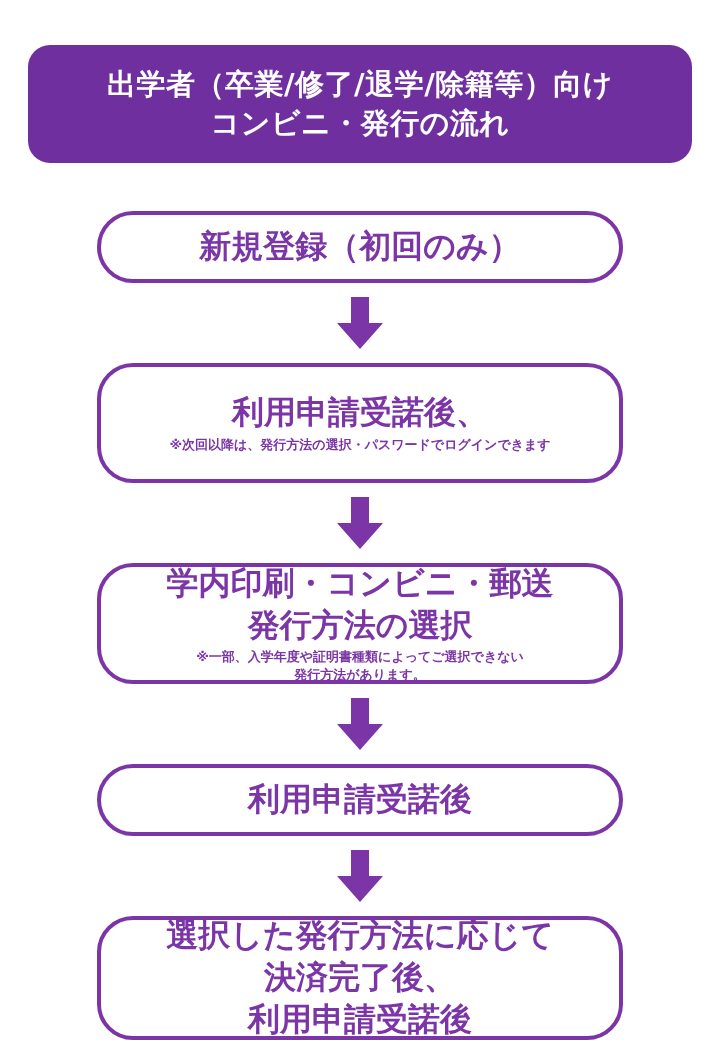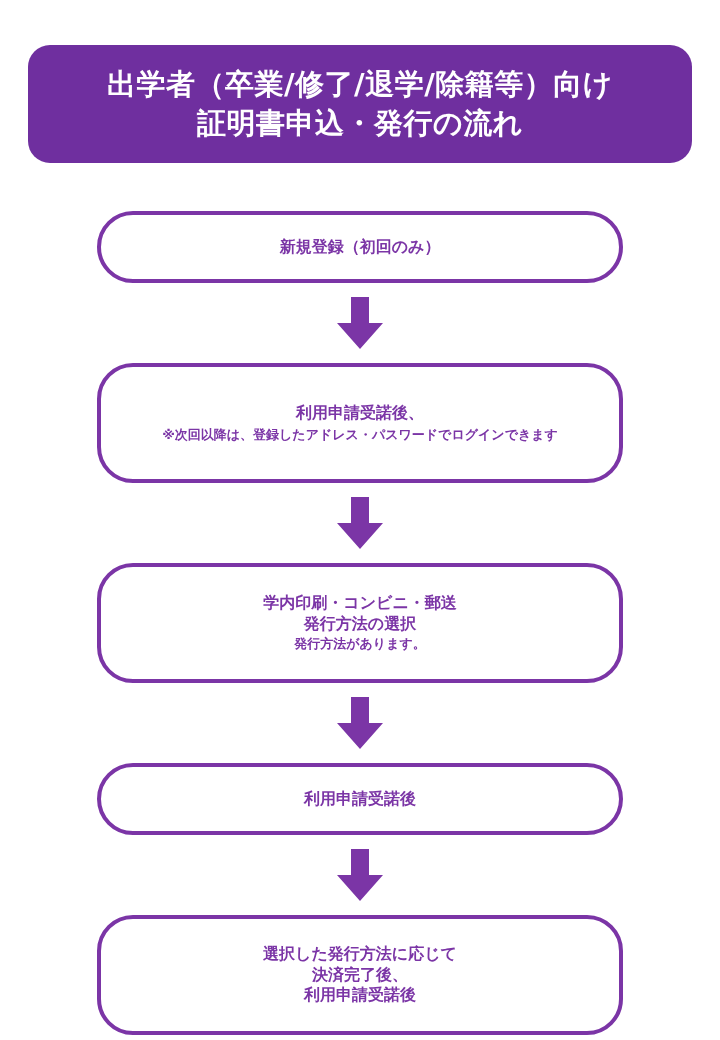--- a/index.html
+++ b/index.html
@@ -61,21 +61,21 @@
     justify-content: center;
     padding: 8px 16px;
   }
   .step-box.size-one  { min-height: 72px; }
   .step-box.size-two  { min-height: 104px; }
   .step-box.size-note { min-height: 120px; }
 
   .step-line {
     color: #7B35A6;
     font-weight: bold;
-    font-size: 16px;
+    font-size: 32px;
     line-height: 1.3;
     text-align: center;
     white-space: nowrap;
   }
   .step-note {
     color: #7B35A6;
     font-weight: bold;
     font-size: 13px;
     line-height: 1.35;
     text-align: center;
@@ -95,47 +95,48 @@
   .gap-top   { margin-top: 48px; }
   .gap-small { margin-top: 14px; }
 </style>
 </head>
 <body>
 
 <div id="flow-root">
 
   <div class="header-banner">
     <div class="header-line">出学者（卒業/修了/退学/除籍等）向け</div>
-    <div class="header-line">証明書申込・発行の流れ</div>
+    <div class="header-line">コンビニ・発行の流れ</div>
   </div>
 
   <div class="step-box size-one gap-top">
     <div class="step-line">新規登録（初回のみ）</div>
   </div>
 
   <div class="arrow-connector gap-small">
     <svg width="46" height="52" viewBox="0 0 46 52" xmlns="http://www.w3.org/2000/svg">
       <polygon points="14,0 32,0 32,26 46,26 23,52 0,26 14,26" fill="#7B35A6"></polygon>
     </svg>
   </div>
 
   <div class="step-box size-note gap-small">
     <div class="step-line">利用申請受諾後、</div>
-    <div class="step-note">※次回以降は、登録したアドレス・パスワードでログインできます</div>
+    <div class="step-note">※次回以降は、発行方法の選択・パスワードでログインできます</div>
   </div>
 
   <div class="arrow-connector gap-small">
     <svg width="46" height="52" viewBox="0 0 46 52" xmlns="http://www.w3.org/2000/svg">
       <polygon points="14,0 32,0 32,26 46,26 23,52 0,26 14,26" fill="#7B35A6"></polygon>
     </svg>
   </div>
 
   <div class="step-box size-note gap-small">
     <div class="step-line">学内印刷・コンビニ・郵送</div>
     <div class="step-line">発行方法の選択</div>
+    <div class="step-note">※一部、入学年度や証明書種類によってご選択できない</div>
     <div class="step-note" style="margin-top:0">発行方法があります。</div>
   </div>
 
   <div class="arrow-connector gap-small">
     <svg width="46" height="52" viewBox="0 0 46 52" xmlns="http://www.w3.org/2000/svg">
       <polygon points="14,0 32,0 32,26 46,26 23,52 0,26 14,26" fill="#7B35A6"></polygon>
     </svg>
   </div>
 
   <div class="step-box size-one gap-small">

